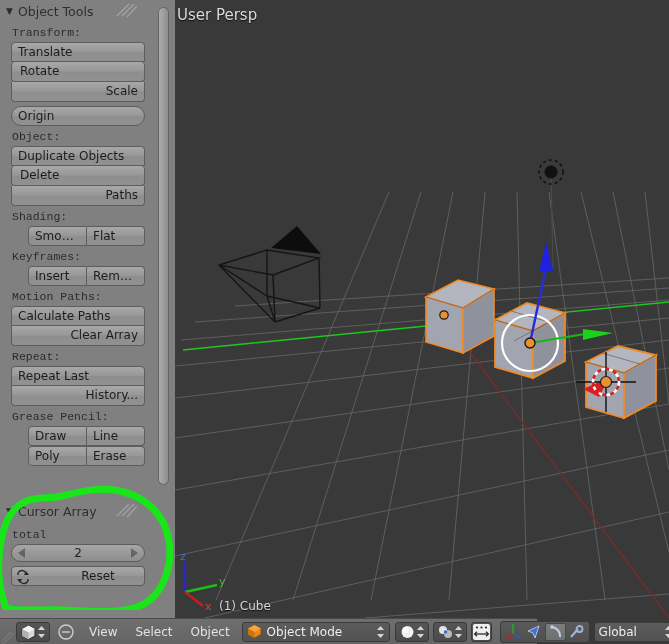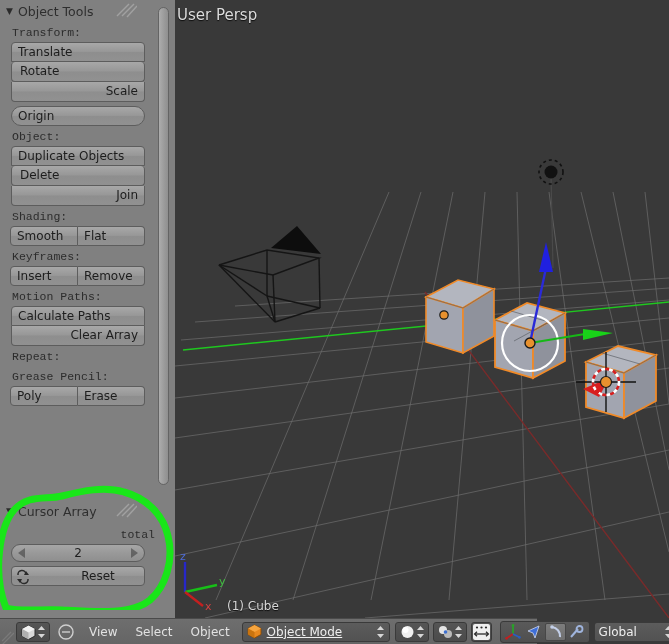--- a/index.html
+++ b/index.html
@@ -17,21 +17,21 @@
   .viewport{
     position:absolute;left:175px;top:0;width:494px;height:618px;
     background:#393939;overflow:hidden;
   }
   .vp-svg{position:absolute;left:0;top:0;}
   .vp-label{
     position:absolute;left:2px;top:6px;color:#dcdcdc;font-size:15px;
     text-shadow:0 1px 1px rgba(0,0,0,.8);
   }
   .vp-obj-label{
-    position:absolute;left:52px;bottom:5px;color:#d8d8d8;font-size:12px;
+    position:absolute;left:44px;bottom:5px;color:#d8d8d8;font-size:12px;
     text-shadow:0 1px 1px rgba(0,0,0,.8);
   }
 
   
   .shelf{
     position:absolute;left:0;top:0;width:175px;height:618px;
     background:#808080;overflow:hidden;
   }
   .shelf-inner{position:absolute;left:0;top:0;width:155px;}
   .panel-header{
@@ -57,41 +57,41 @@
     border:1px solid #5d5d5d;
     color:#1d1d1d;font-size:12px;
     padding:0 6px;
     overflow:hidden;white-space:nowrap;text-overflow:ellipsis;
   }
   .btn + .btn{border-top:none;}
   .btn.rounded-all{border-radius:10px;}
   .btn.r-top{border-radius:4px 4px 0 0;}
   .btn.r-bot{border-radius:0 0 4px 4px;text-align:right;}
   .btn.r-none{border-radius:4px;padding-left:8px;}
-  .btn-row{display:flex;margin:0 10px 0 10px;border-radius:10px;}
+  .btn-row{display:flex;margin:0 10px 0 28px;border-radius:10px;}
   .btn-row .btn{flex:1;min-width:0;}
   .btn-row .btn:first-child{border-radius:4px 0 0 4px;}
   .btn-row .btn:last-child{border-radius:0 4px 4px 0;border-left:none;border-top:1px solid #5d5d5d;}
   .gap-s{height:4px;}
 
   
   .scrollbar{
     position:absolute;right:6px;top:7px;width:11px;height:calc(100% - 14px);
   }
   .scroll-thumb{
     position:absolute;left:0;top:0;width:11px;height:478px;
     border-radius:6px;
     background:linear-gradient(90deg,#adadad 0%,#9a9a9a 60%,#8f8f8f 100%);
     border:1px solid #646464;
     box-sizing:border-box;
   }
 
   
   .cursor-panel{
-    position:absolute;left:0;top:500px;width:155px;text-align:right;
+    position:absolute;left:0;top:500px;width:155px;
   }
   .slider{
     position:relative;margin:0 10px 0 11px;height:18px;
     border-radius:9px;
     background:linear-gradient(180deg,#a6a6a6 0%,#999 50%,#8f8f8f 100%);
     border:1px solid #5d5d5d;box-sizing:border-box;
     display:flex;align-items:center;justify-content:center;
   }
   .slider .val{color:#1d1d1d;font-size:12px;}
   .slider .arw{position:absolute;top:50%;transform:translateY(-50%);opacity:.55;}
@@ -130,21 +130,21 @@
     padding:0 8px;margin:0 1px;flex:none;
     color:#e2e2e2;font-size:12px;
   }
   .sb-mode{
     height:20px;display:flex;align-items:center;gap:5px;
     background:linear-gradient(180deg,#5c5c5c 0%,#525252 100%);
     border:1px solid #3a3a3a;border-radius:3px;
     padding:0 4px 0 4px;margin:0 3px;flex:none;box-sizing:border-box;
     color:#eee;font-size:12px;min-width:148px;
   }
-  .sb-mode .mlbl{flex:1;text-decoration:underline;}
+  .sb-mode .mlbl{flex:1;}
   .updown{display:inline-block;width:9px;height:14px;flex:none;}
   .sb-sep{width:4px;flex:none;}
   .sb-grp{
     height:22px;display:flex;align-items:center;
     background:linear-gradient(180deg,#5a5a5a 0%,#4f4f4f 100%);
     border:1px solid #3a3a3a;border-radius:3px;
     padding:1px 2px;margin:0 2px;flex:none;box-sizing:border-box;
   }
   .tgl{
     width:21px;height:18px;display:flex;align-items:center;justify-content:center;
@@ -304,21 +304,21 @@
       </div>
       <div class="gap-s"></div>
       <div class="btn-group">
         <div class="btn rounded-all">Origin</div>
       </div>
 
       <div class="sec-label">Object:</div>
       <div class="btn-group">
         <div class="btn r-top">Duplicate Objects</div>
         <div class="btn r-none">Delete</div>
-        <div class="btn r-bot">Join</div>
+        <div class="btn r-bot">Paths</div>
       </div>
 
       <div class="sec-label">Shading:</div>
       <div class="btn-row">
         <div class="btn">Smooth</div>
         <div class="btn">Flat</div>
       </div>
 
       <div class="sec-label">Keyframes:</div>
       <div class="btn-row">
@@ -326,22 +326,30 @@
         <div class="btn">Remove</div>
       </div>
 
       <div class="sec-label">Motion Paths:</div>
       <div class="btn-group">
         <div class="btn r-top">Calculate Paths</div>
         <div class="btn r-bot">Clear Array</div>
       </div>
 
       <div class="sec-label">Repeat:</div>
+      <div class="btn-group">
+        <div class="btn r-top">Repeat Last</div>
+        <div class="btn r-bot">History...</div>
+      </div>
 
       <div class="sec-label">Grease Pencil:</div>
+      <div class="btn-row">
+        <div class="btn">Draw</div>
+        <div class="btn">Line</div>
+      </div>
       <div class="btn-row">
         <div class="btn">Poly</div>
         <div class="btn">Erase</div>
       </div>
     </div>
 
     <div class="cursor-panel">
       <div class="panel-header">
         <span class="tri">▼</span>
         <span class="ttl">Cursor Array</span>

